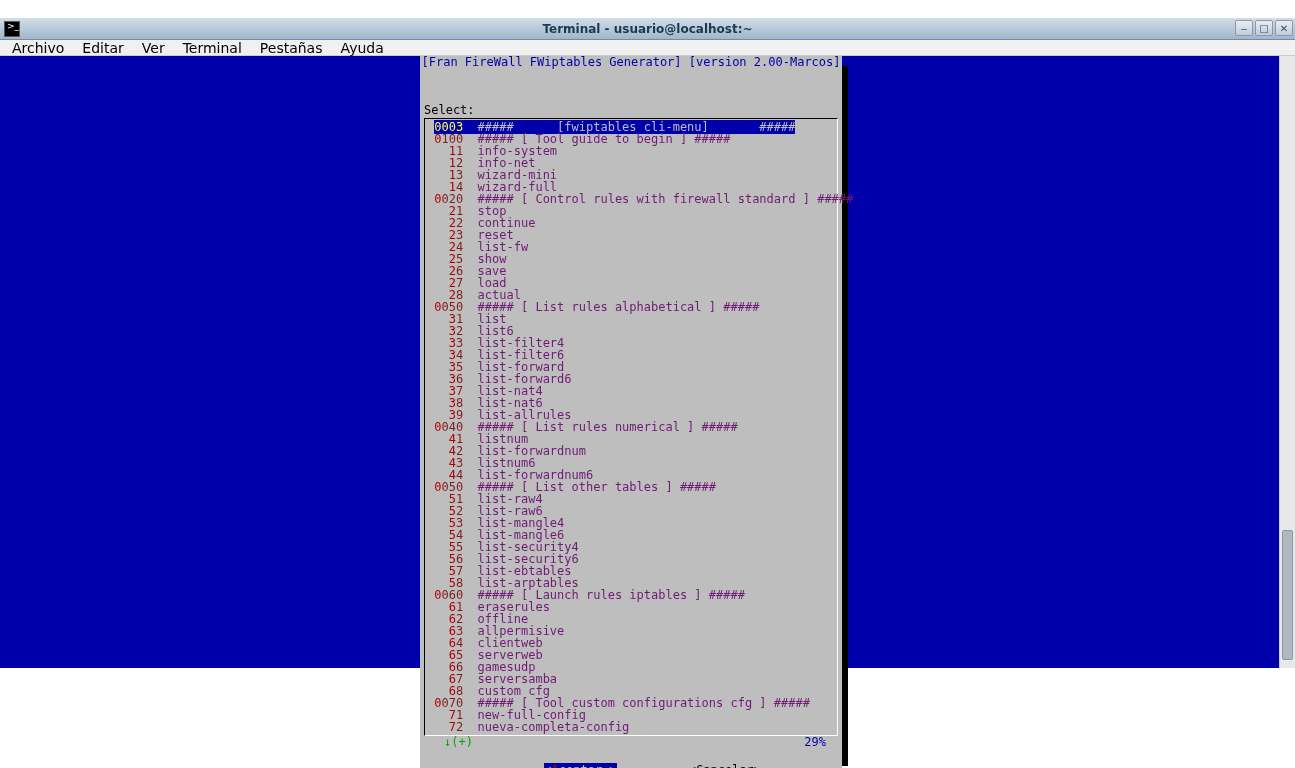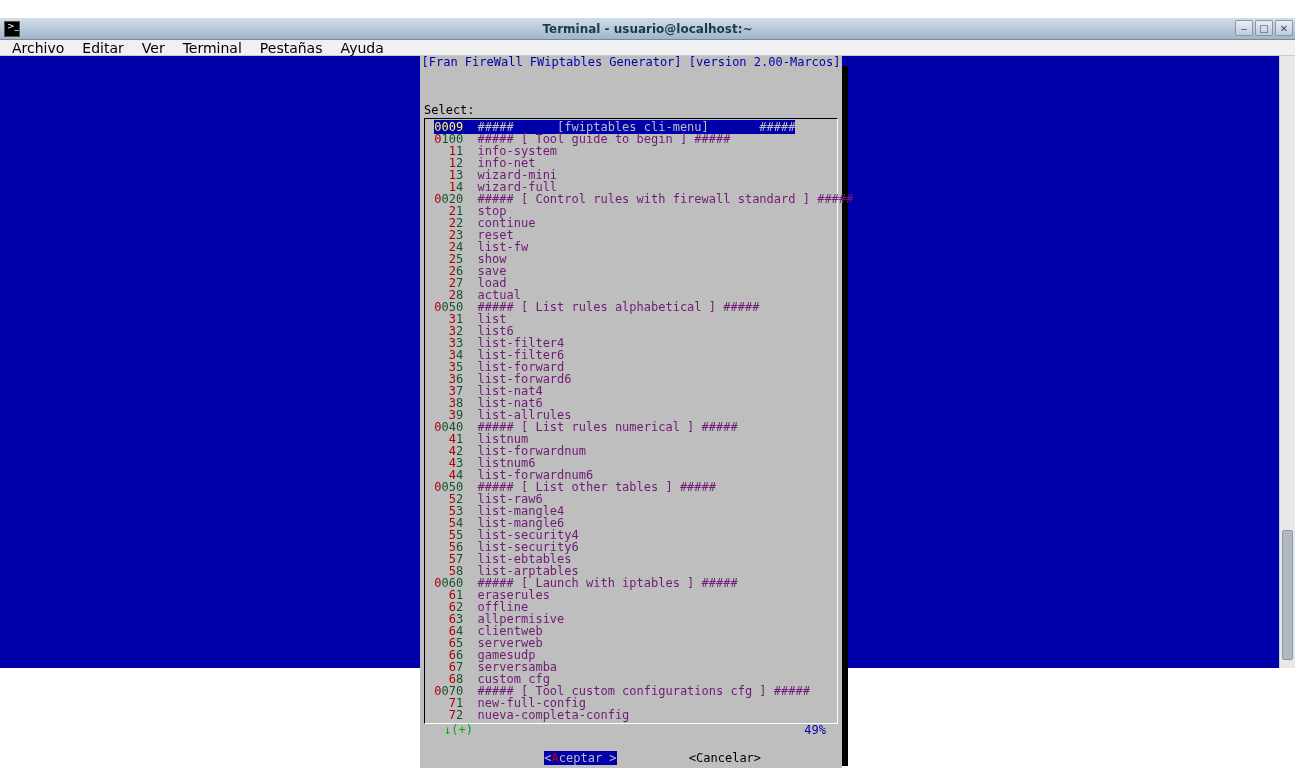--- a/index.html
+++ b/index.html
@@ -79,21 +79,21 @@
     margin:2px 4px 0 4px;
     border-top:1px solid #000;
     border-left:1px solid #000;
     border-right:1px solid #fff;
     border-bottom:1px solid #fff;
     padding:2px 0 2px 2px;
     background:#bebebe;
   }
   .row{ white-space:pre; height:12px; }
   .numr{ color:#b00000; }
-  .numb{ color:#14532d; }
+  .numb{ color:#7f1d1d; }
   .txt{ color:#701a75; }
   .sel-num{ background:#0000aa; color:#ffff55; }
   .sel-txt{ background:#0000aa; color:#bebebe;margin-top:20px; }
   .scroll-ind{ color:#00a800; white-space:pre; padding-left:18px;}
   .pct{ color:#0000aa; }
   .dialog-buttons{
     text-align:center; padding:4px 0 6px 0; white-space:pre;
     color:#000;
   }
   .btn-accept{ background:#0000aa; color:#bebebe; }
@@ -128,21 +128,21 @@
 <div class="terminal">
 
   <div class="shadow" style="left:426px; top:700px; width:422px; height:10px;"></div>
   <div class="shadow" style="left:842px; top:10px; width:6px; height:700px;"></div>
 
   <div class="dialog">
     <div class="dialog-header">[Fran FireWall FWiptables Generator] [version 2.00-Marcos]</div>
     <div class="dialog-prompt">Select:</div>
 
     <div class="dialog-list" id="dlist">
-        <div class="row"> <span class="sel-num">0009</span><span class="sel-txt">  #####      [fwiptables cli-menu]       #####</span></div>
+        <div class="row"> <span class="sel-num">0003</span><span class="sel-txt">  #####      [fwiptables cli-menu]       #####</span></div>
         <div class="row"> <span class="numr">0</span><span class="numb">100</span>  <span class="txt">##### [ Tool guide to begin ] #####</span></div>
         <div class="row">   <span class="numr">1</span><span class="numb">1</span>  <span class="txt">info-system</span></div>
         <div class="row">   <span class="numr">1</span><span class="numb">2</span>  <span class="txt">info-net</span></div>
         <div class="row">   <span class="numr">1</span><span class="numb">3</span>  <span class="txt">wizard-mini</span></div>
         <div class="row">   <span class="numr">1</span><span class="numb">4</span>  <span class="txt">wizard-full</span></div>
         <div class="row"> <span class="numr">0</span><span class="numb">020</span>  <span class="txt">##### [ Control rules with firewall standard ] #####</span></div>
         <div class="row">   <span class="numr">2</span><span class="numb">1</span>  <span class="txt">stop</span></div>
         <div class="row">   <span class="numr">2</span><span class="numb">2</span>  <span class="txt">continue</span></div>
         <div class="row">   <span class="numr">2</span><span class="numb">3</span>  <span class="txt">reset</span></div>
         <div class="row">   <span class="numr">2</span><span class="numb">4</span>  <span class="txt">list-fw</span></div>
@@ -159,44 +159,45 @@
         <div class="row">   <span class="numr">3</span><span class="numb">6</span>  <span class="txt">list-forward6</span></div>
         <div class="row">   <span class="numr">3</span><span class="numb">7</span>  <span class="txt">list-nat4</span></div>
         <div class="row">   <span class="numr">3</span><span class="numb">8</span>  <span class="txt">list-nat6</span></div>
         <div class="row">   <span class="numr">3</span><span class="numb">9</span>  <span class="txt">list-allrules</span></div>
         <div class="row"> <span class="numr">0</span><span class="numb">040</span>  <span class="txt">##### [ List rules numerical ] #####</span></div>
         <div class="row">   <span class="numr">4</span><span class="numb">1</span>  <span class="txt">listnum</span></div>
         <div class="row">   <span class="numr">4</span><span class="numb">2</span>  <span class="txt">list-forwardnum</span></div>
         <div class="row">   <span class="numr">4</span><span class="numb">3</span>  <span class="txt">listnum6</span></div>
         <div class="row">   <span class="numr">4</span><span class="numb">4</span>  <span class="txt">list-forwardnum6</span></div>
         <div class="row"> <span class="numr">0</span><span class="numb">050</span>  <span class="txt">##### [ List other tables ] #####</span></div>
+        <div class="row">   <span class="numr">5</span><span class="numb">1</span>  <span class="txt">list-raw4</span></div>
         <div class="row">   <span class="numr">5</span><span class="numb">2</span>  <span class="txt">list-raw6</span></div>
         <div class="row">   <span class="numr">5</span><span class="numb">3</span>  <span class="txt">list-mangle4</span></div>
         <div class="row">   <span class="numr">5</span><span class="numb">4</span>  <span class="txt">list-mangle6</span></div>
         <div class="row">   <span class="numr">5</span><span class="numb">5</span>  <span class="txt">list-security4</span></div>
         <div class="row">   <span class="numr">5</span><span class="numb">6</span>  <span class="txt">list-security6</span></div>
         <div class="row">   <span class="numr">5</span><span class="numb">7</span>  <span class="txt">list-ebtables</span></div>
         <div class="row">   <span class="numr">5</span><span class="numb">8</span>  <span class="txt">list-arptables</span></div>
-        <div class="row"> <span class="numr">0</span><span class="numb">060</span>  <span class="txt">##### [ Launch with iptables ] #####</span></div>
+        <div class="row"> <span class="numr">0</span><span class="numb">060</span>  <span class="txt">##### [ Launch rules iptables ] #####</span></div>
         <div class="row">   <span class="numr">6</span><span class="numb">1</span>  <span class="txt">eraserules</span></div>
         <div class="row">   <span class="numr">6</span><span class="numb">2</span>  <span class="txt">offline</span></div>
         <div class="row">   <span class="numr">6</span><span class="numb">3</span>  <span class="txt">allpermisive</span></div>
         <div class="row">   <span class="numr">6</span><span class="numb">4</span>  <span class="txt">clientweb</span></div>
         <div class="row">   <span class="numr">6</span><span class="numb">5</span>  <span class="txt">serverweb</span></div>
         <div class="row">   <span class="numr">6</span><span class="numb">6</span>  <span class="txt">gamesudp</span></div>
         <div class="row">   <span class="numr">6</span><span class="numb">7</span>  <span class="txt">serversamba</span></div>
         <div class="row">   <span class="numr">6</span><span class="numb">8</span>  <span class="txt">custom cfg</span></div>
         <div class="row"> <span class="numr">0</span><span class="numb">070</span>  <span class="txt">##### [ Tool custom configurations cfg ] #####</span></div>
         <div class="row">   <span class="numr">7</span><span class="numb">1</span>  <span class="txt">new-full-config</span></div>
         <div class="row">   <span class="numr">7</span><span class="numb">2</span>  <span class="txt">nueva-completa-config</span></div>
       </div>
 
     <div class="row" style="padding:0 6px 0 6px; display:flex; justify-content:space-between;">
       <span class="scroll-ind">↓(+)</span>
-      <span class="pct" style="padding-right:10px;">49%</span>
+      <span class="pct" style="padding-right:10px;">29%</span>
     </div>
 
     <div class="dialog-buttons">
       <span><span class="btn-accept"><span>&lt;</span><span class="hot">A</span><span>ceptar &gt;</span></span></span><span>          </span><span class="btn-cancel">&lt;Cancelar&gt;</span>
     </div>
   </div>
 
   <div class="term-scrollbar">
     <div class="thumb" style="top:474px; height:130px;"></div>
   </div>

